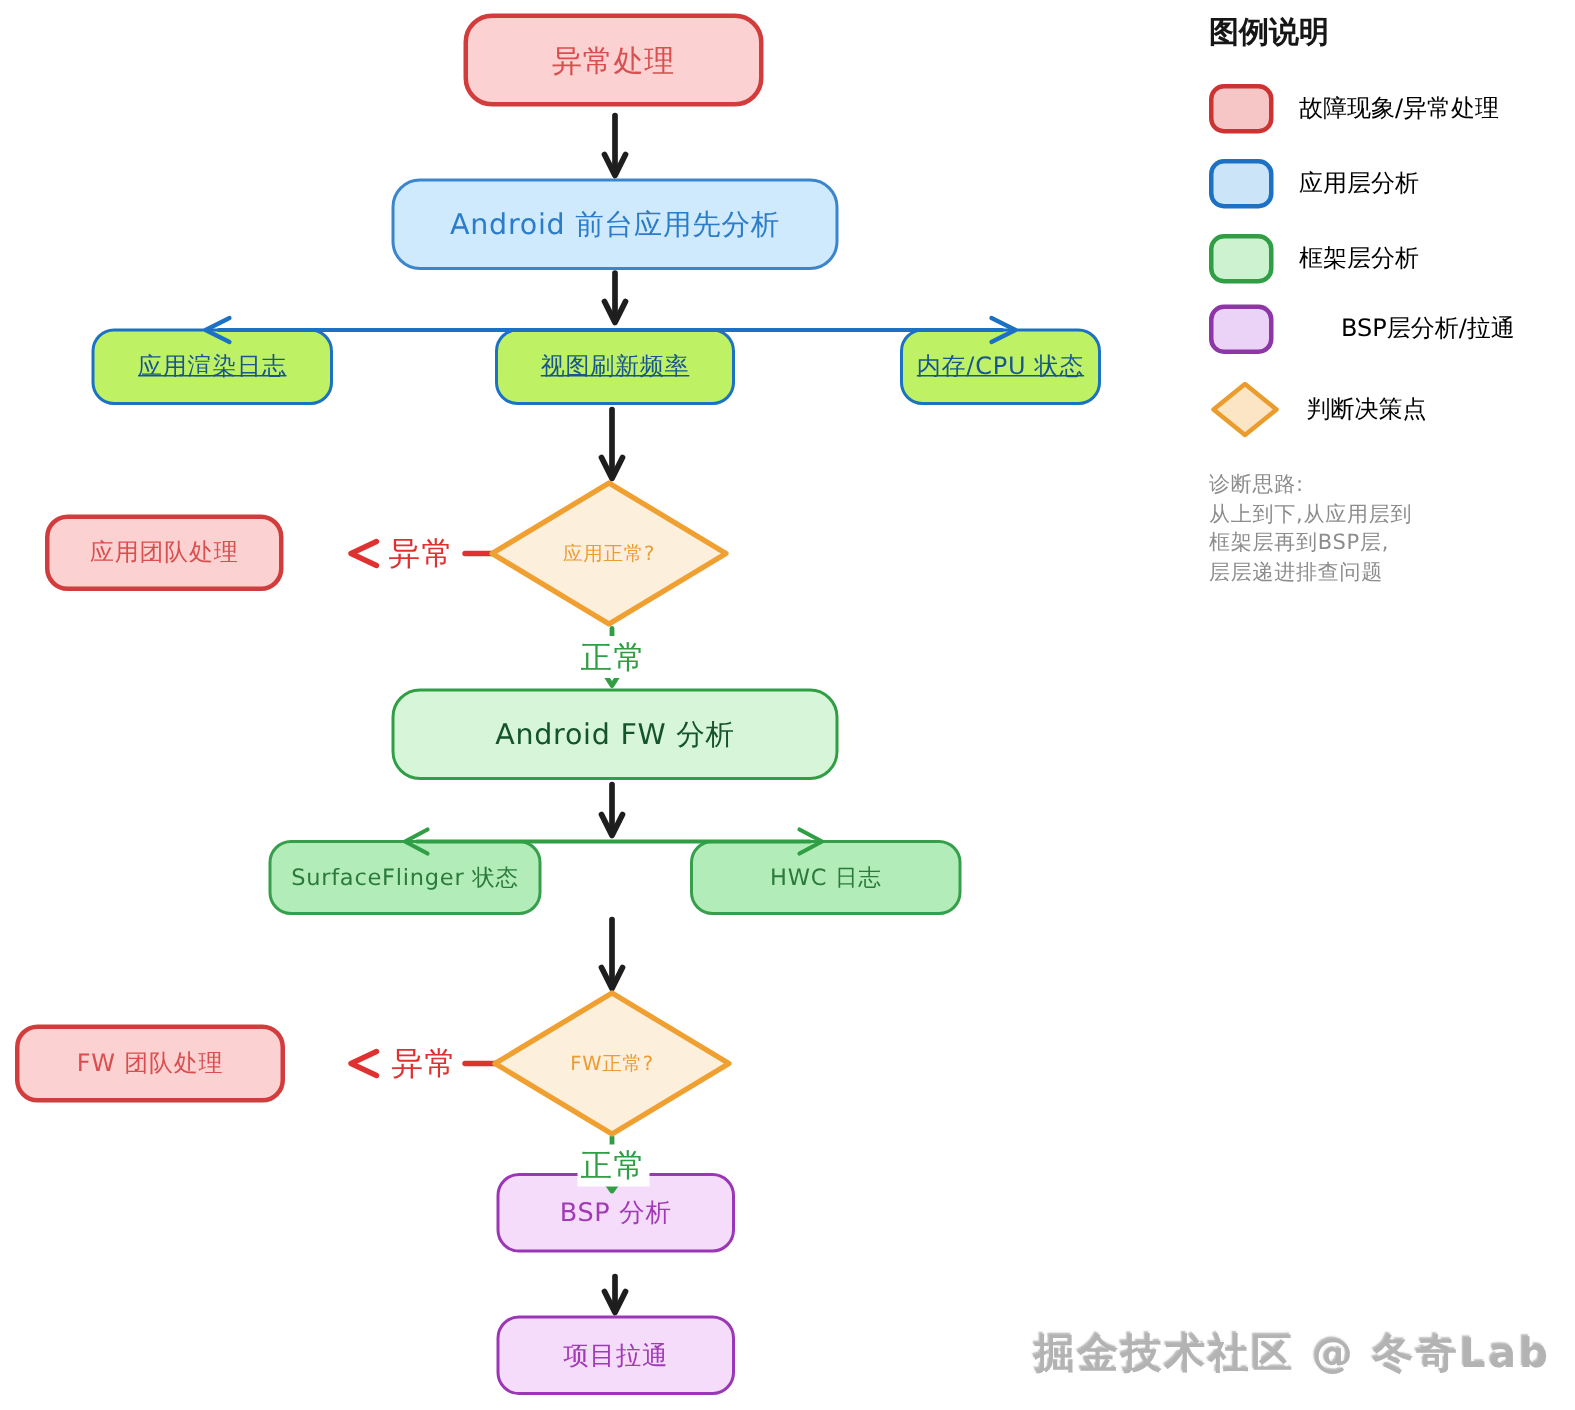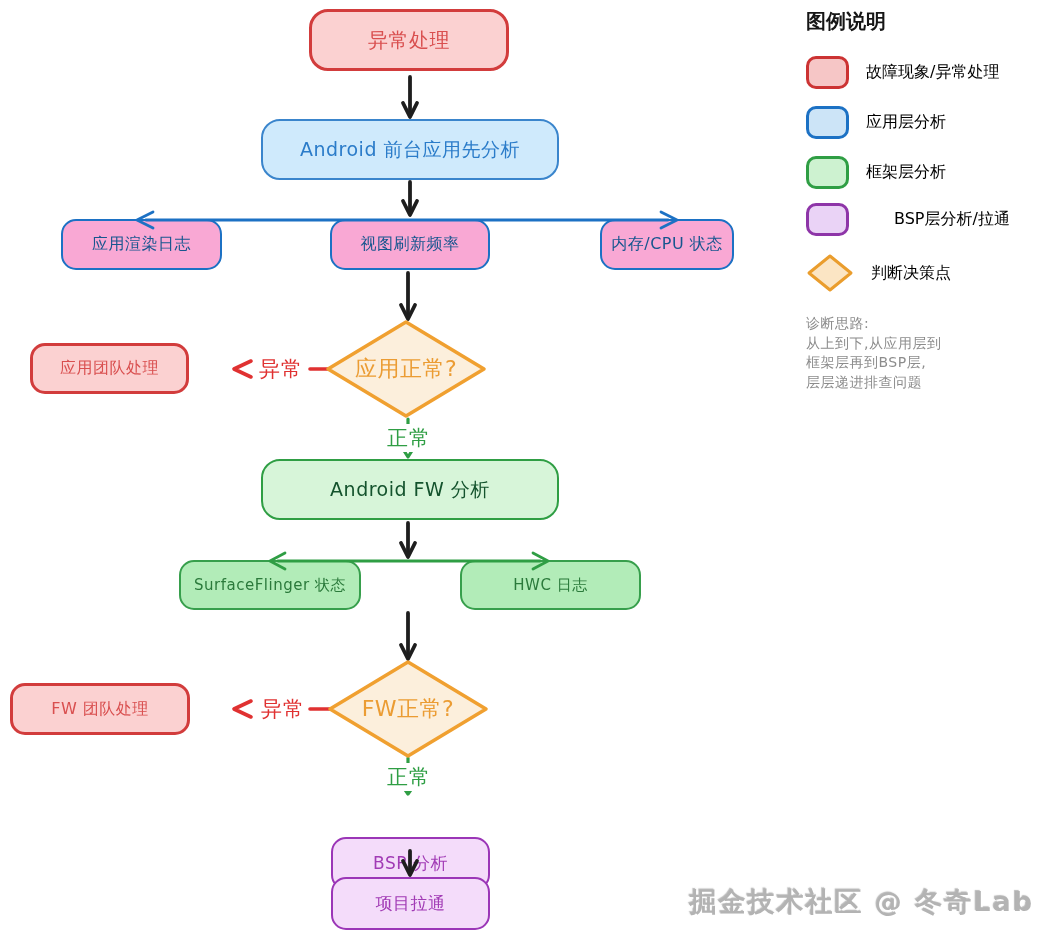--- a/index.html
+++ b/index.html
@@ -11,30 +11,30 @@
   }
   
   .node {
     position:absolute; display:flex; align-items:center; justify-content:center;
     text-align:center; z-index:2; letter-spacing:0.5px;
   }
   .r-lg { border-radius:19px; }
   .r-md { border-radius:15px; }
   .red-node    { background:#fbd1d1; border:3px solid #d23c3c;   color:#d94f4f; }
   .blue-light  { background:#cfeafc; border:2.5px solid #3a85cc; color:#2b7cc9; }
-  .blue-mid    { background:#f9a8d4; border:2.5px solid #1c71c4; color:#17568f; }
+  .blue-mid    { background:#bef264; border:2.5px solid #1c71c4; color:#17568f;text-decoration:underline; }
   .green-light { background:#d7f5d9; border:2.5px solid #2f9e44; color:#14532d; }
   .green-mid   { background:#b2ecb8; border:2.5px solid #379f4c; color:#2b7a3b; }
   .purple-node { background:#f4dcfa; border:2.5px solid #9b36b7; color:#a13bb5; }
   
   svg.overlay { position:absolute; left:0; top:0; z-index:4; pointer-events:none; }
   
   .diamond-label {
     position:absolute; z-index:5; display:flex; align-items:center; justify-content:center;
-    color:#eb9c33; font-size:22px; letter-spacing:0.5px;
+    color:#eb9c33; font-size:13px; letter-spacing:0.5px;
   }
   .edge-label {
     position:absolute; z-index:5; transform:translate(-50%,-50%);
     font-size:21px; letter-spacing:1px; background:#fff; padding:0 2px;
   }
   .edge-red   { color:#e03131; }
   .edge-green { color:#2f9e44; }
   
   .legend-title {
     position:absolute; left:806px; top:8px; z-index:3;
@@ -130,21 +130,21 @@
 
   <div class="node r-lg green-light" style="left:261px;top:459px;width:298px;height:61px;font-size:19px;">Android FW 分析</div>
 
   <div class="node r-md green-mid" style="left:179px;top:560px;width:182px;height:50px;font-size:15px;">SurfaceFlinger 状态</div>
   <div class="node r-md green-mid" style="left:460px;top:560px;width:181px;height:50px;font-size:15px;">HWC 日志</div>
 
   <div class="diamond-label" style="left:338px;top:693px;width:140px;height:32px;">FW正常?</div>
 
   <div class="node r-md red-node" style="left:10px;top:683px;width:180px;height:52px;font-size:16px;">FW 团队处理</div>
 
-  <div class="node r-md purple-node" style="left:331px;top:837px;width:159px;height:53px;font-size:17px;">BSP 分析</div>
+  <div class="node r-md purple-node" style="left:331px;top:782px;width:159px;height:53px;font-size:17px;">BSP 分析</div>
   <div class="node r-md purple-node" style="left:331px;top:877px;width:159px;height:53px;font-size:17px;">项目拉通</div>
 
   <div class="edge-label edge-red" style="left:281px;top:369px;">异常</div>
   <div class="edge-label edge-green" style="left:409px;top:438px;">正常</div>
   <div class="edge-label edge-red" style="left:283px;top:709px;">异常</div>
   <div class="edge-label edge-green" style="left:409px;top:777px;">正常</div>
 
   <div class="legend-title">图例说明</div>
 
   <div class="legend-row" style="top:56px;">

